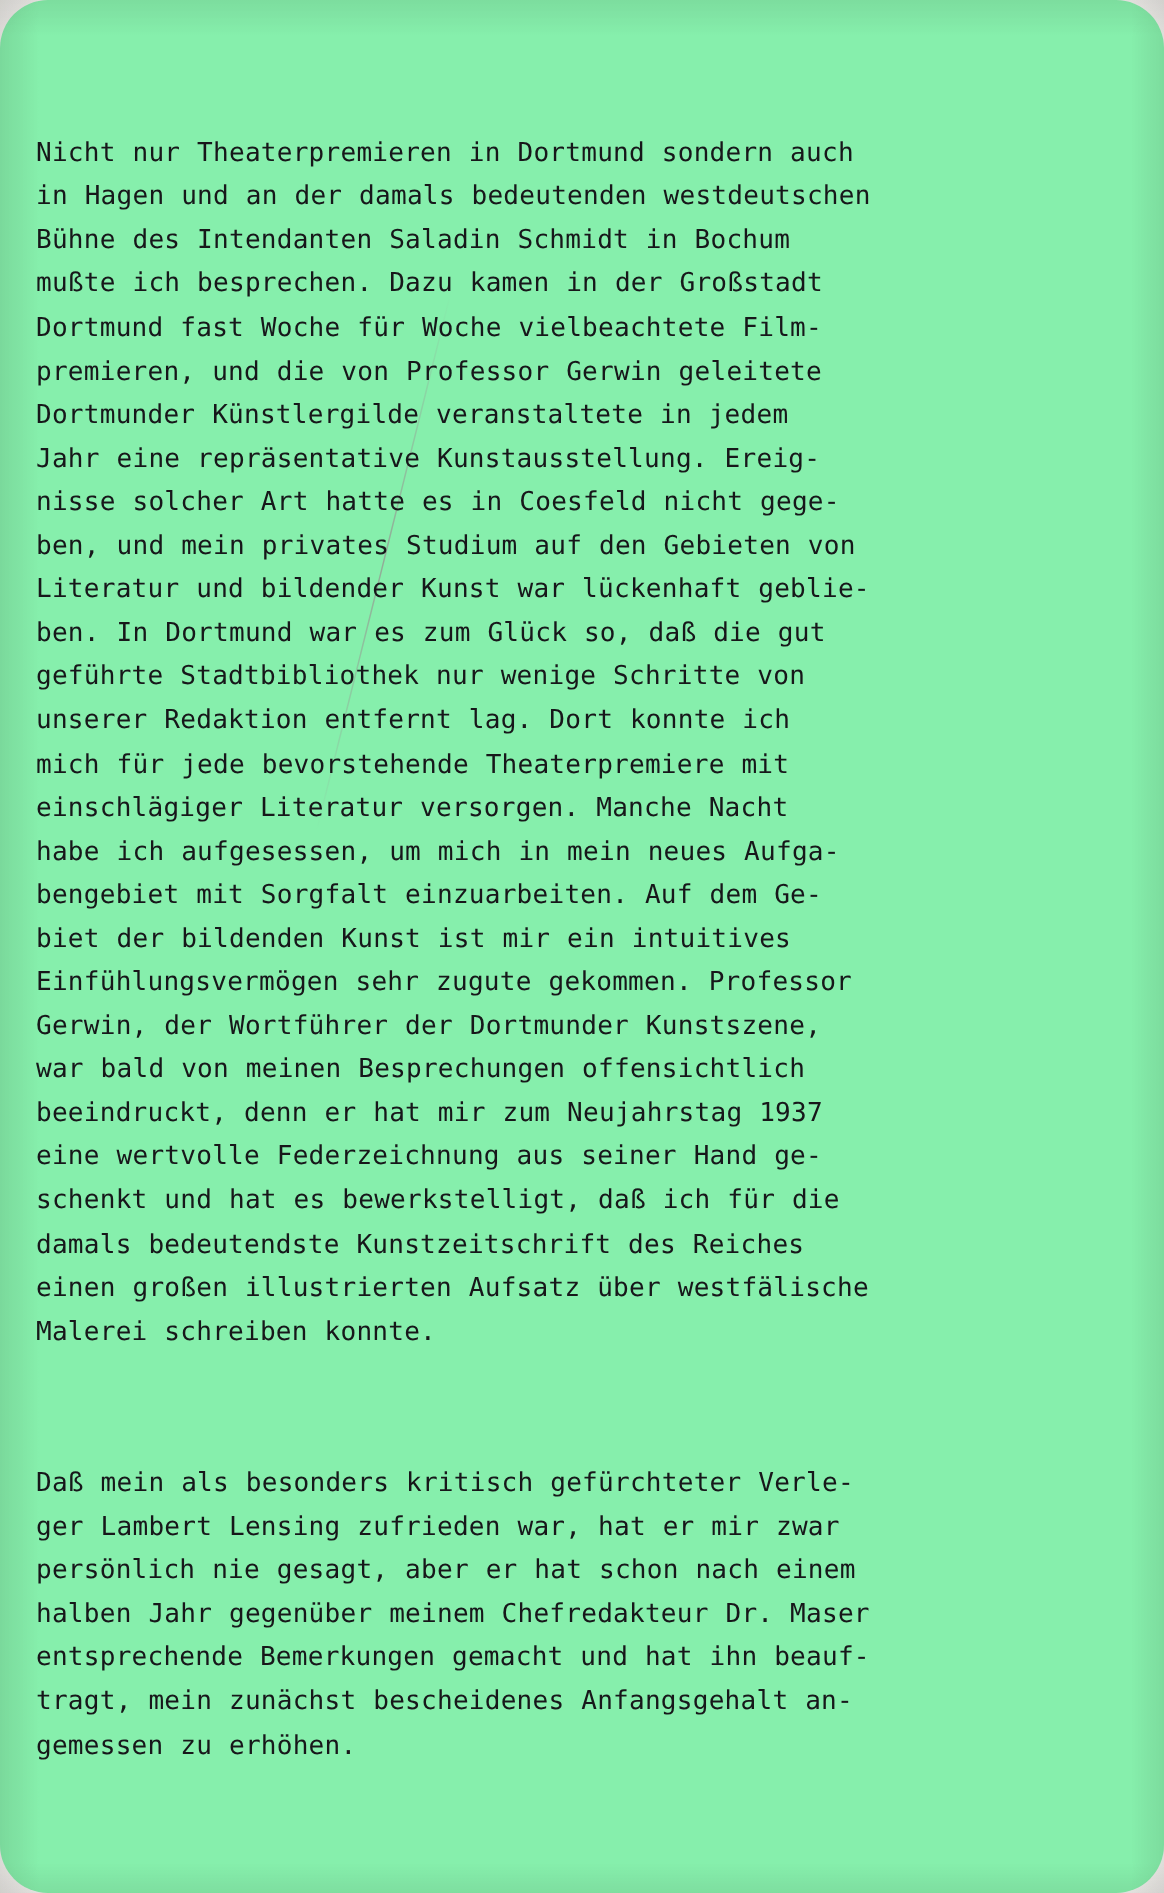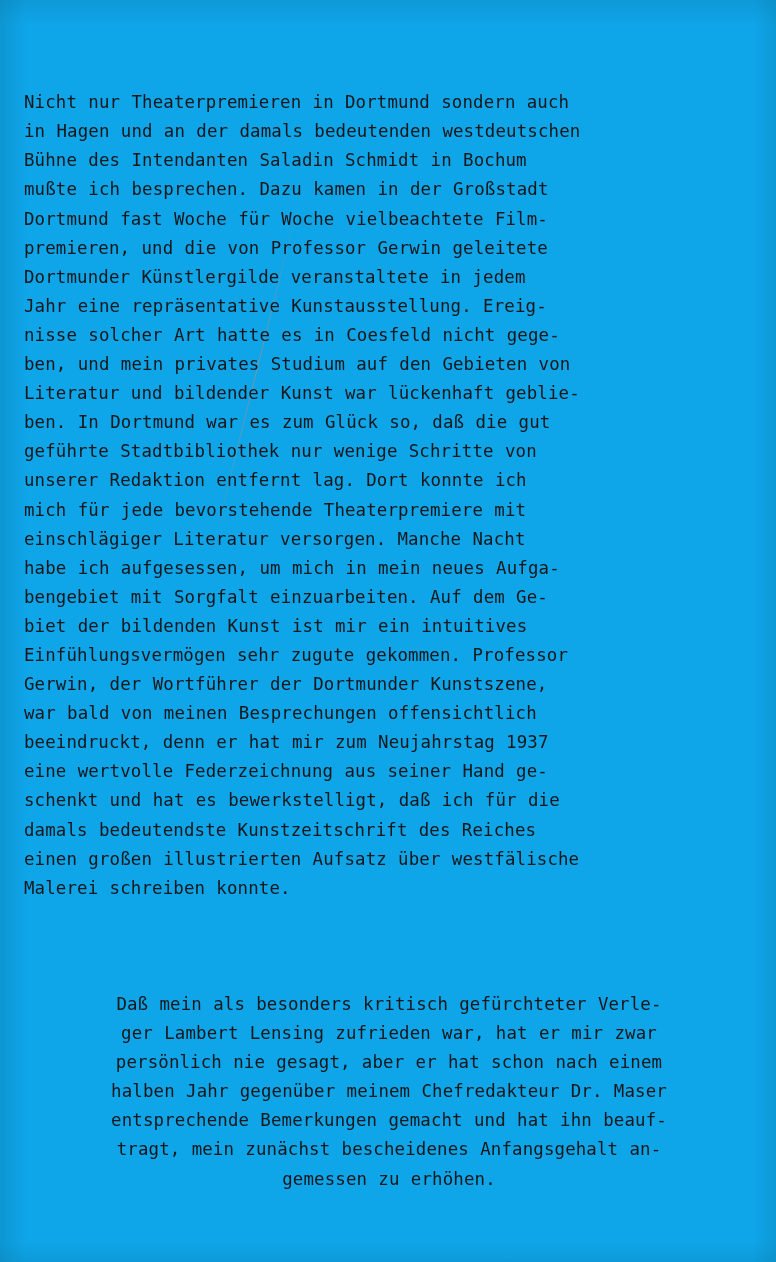--- a/index.html
+++ b/index.html
@@ -10,23 +10,24 @@
     width: 776px;
     height: 1262px;
     background: #f1f0ee;
     font-family: "DejaVu Sans Mono", monospace;
     overflow: hidden;
   }
   .page {
     position: relative;
     width: 776px;
     height: 1262px;
-    background: #0ea5e9;
+    background: #86efac;
     box-sizing: border-box;
     padding: 30px 22px 0 24px;
+    border-radius: 32px;
   }
   
   .page::before {
     content: "";
     position: absolute;
     inset: 0;
     pointer-events: none;
     background:
       linear-gradient(to right, rgba(190,188,184,0.35) 0px, rgba(255,255,255,0) 26px),
       linear-gradient(to left, rgba(190,188,184,0.30) 0px, rgba(255,255,255,0) 22px),
@@ -58,22 +59,21 @@
     line-height: 29.1px;
     letter-spacing: 0.15px;
     white-space: pre-wrap;
     word-spacing: 0.6px;
   }
   .para {
     margin: 0;
     white-space: pre-wrap;
   }
   .para + .para {
-    margin-top: 29px;
-    text-align: center;
+    margin-top: 14px;
   }
 </style>
 </head>
 <body>
 
 <div class="page">
 
   <div class="crease">
       <span></span>
     </div>

